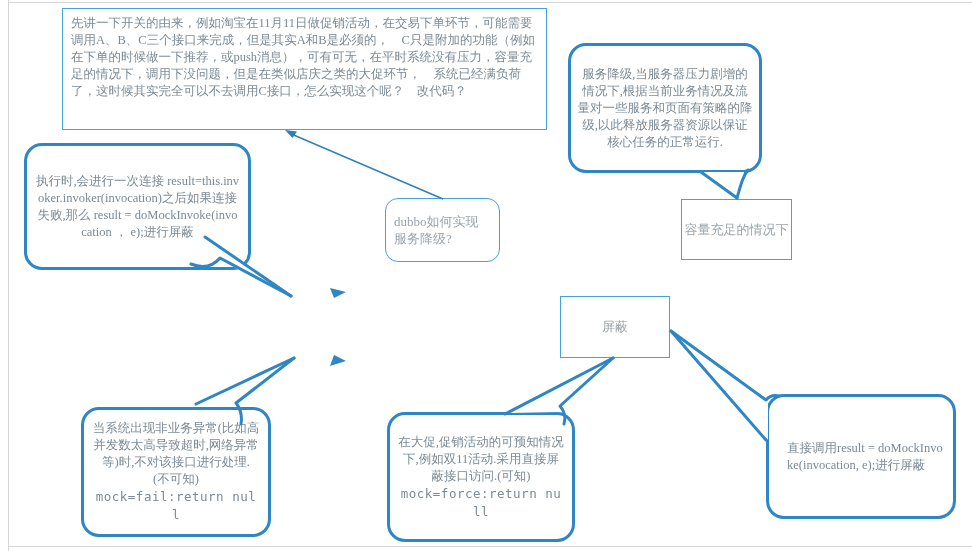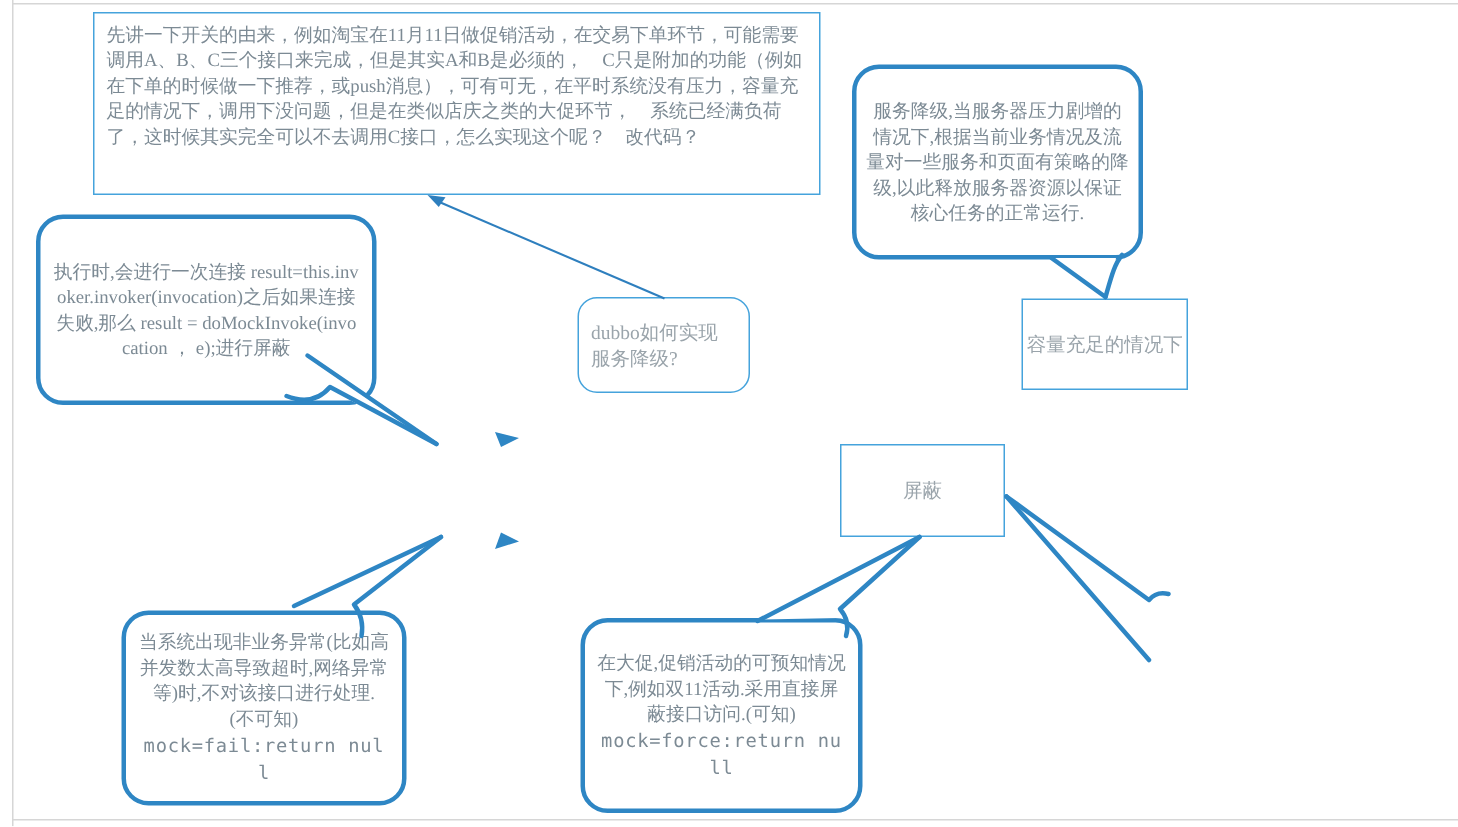--- a/index.html
+++ b/index.html
@@ -82,20 +82,23 @@
     </div>
   </div>
 
   <div class="node bubble bubble-force">
     <div class="btxt">
       <span>在大促,促销活动的可预知情况下,例如双11活动.采用直接屏蔽接口访问.(可知)</span><br>
       <span class="code">mock=force:return null</span>
     </div>
   </div>
 
+  <div class="node bubble bubble-direct">
+    <div class="btxt">直接调用result = doMockInvoke(invocation, e);进行屏蔽</div>
+  </div>
 
   <svg class="overlay" width="972" height="551" viewBox="0 0 972 551">
 
     <g>
       <polygon class="tail-fill" points="205,238 291,296 218,259"></polygon>
       <path class="tail-stroke" d="M205,237 L291,296"></path>
       <path class="tail-stroke" d="M291,296 L220,258 Q209,271 191,264"></path>
     </g>
 
     <g>

